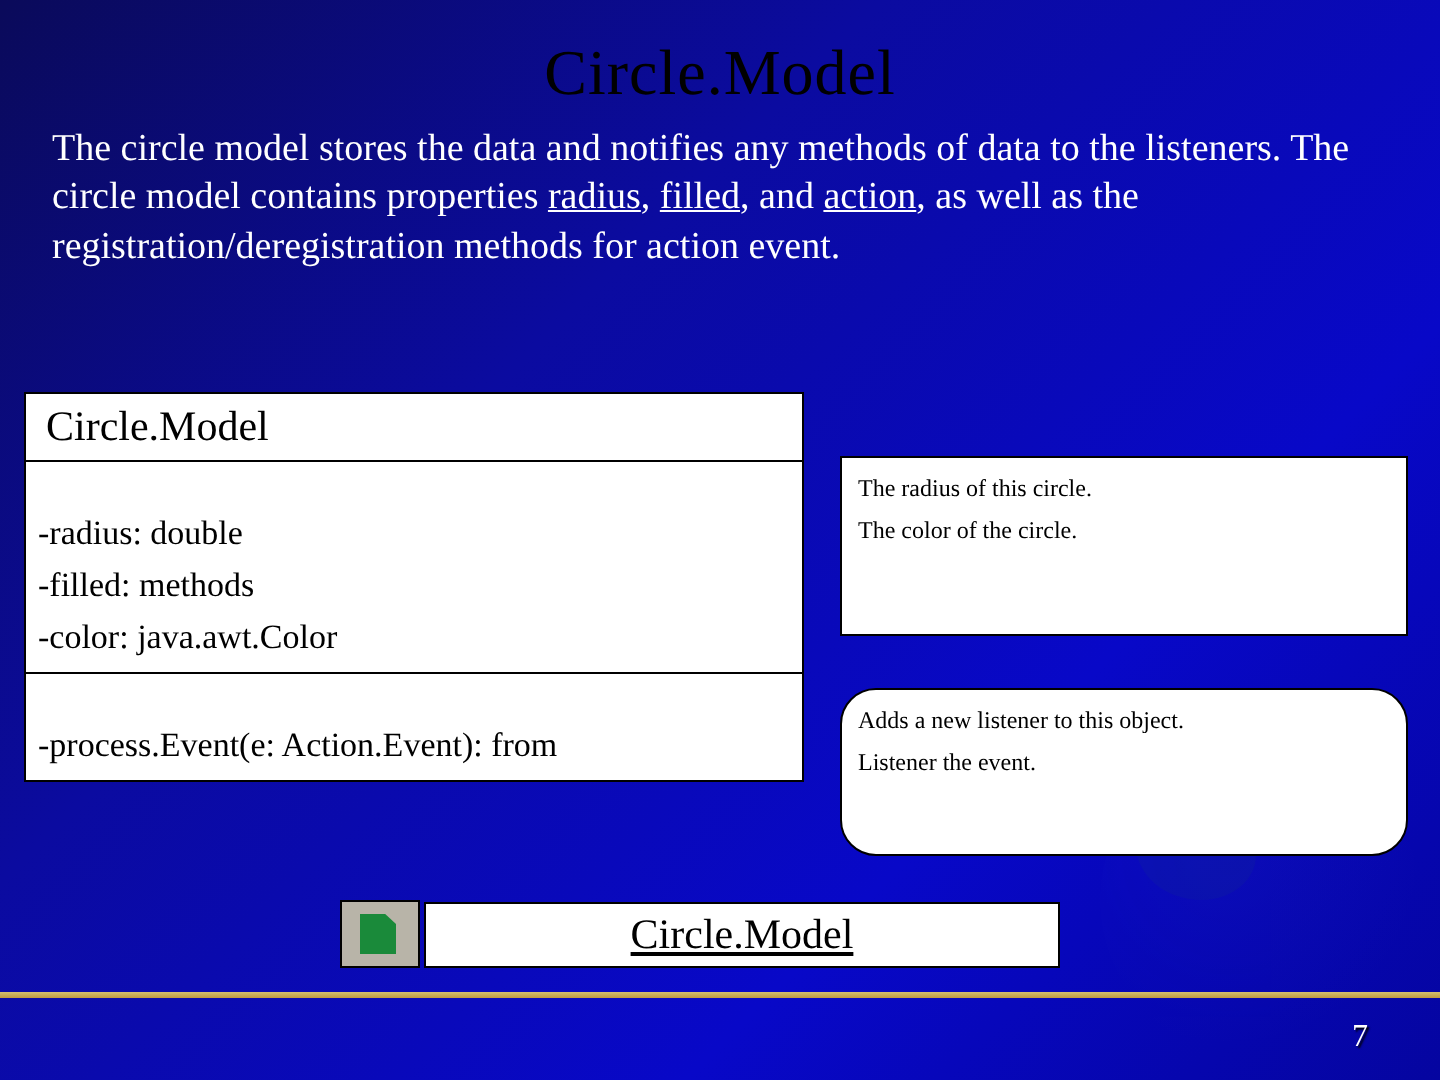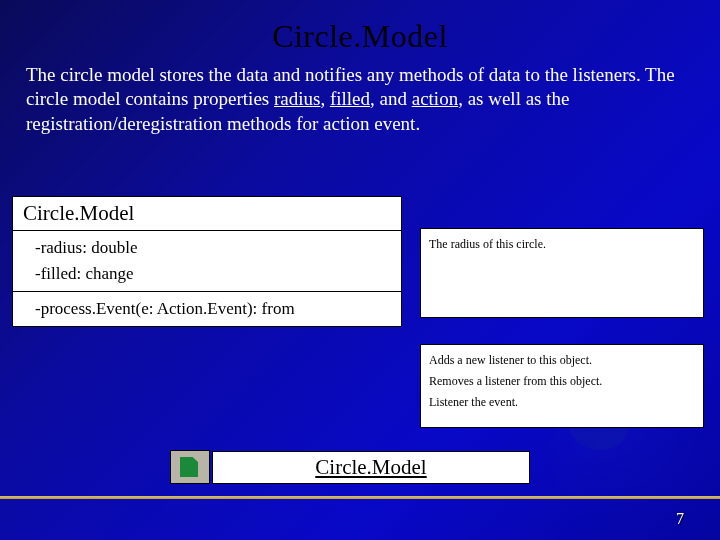--- a/index.html
+++ b/index.html
@@ -44,38 +44,39 @@
     color: #000;
     border: 1.5px solid #000;
     font-size: 17px;
   }
   .uml-box .class-name {
     padding: 4px 10px;
     font-size: 21px;
     border-bottom: 1.5px solid #000;
   }
   .uml-box .section {
-    padding: 4px 22px;
+    padding: 4px 6px;
     border-bottom: 1.5px solid #000;
+    margin-top: 19px;
   }
   .uml-box .section:last-child { border-bottom: none; }
   .uml-box .line { padding: 3px 0; white-space: nowrap; }
   .desc-box {
     position: absolute;
     left: 408px;
     width: 284px;
     background: #fff;
     border: 1.5px solid #000;
     color: #000;
     font-size: 12px;
     padding: 5px 8px;
   }
   .desc-box .dline { padding: 3px 0; }
   .desc-box.upper { top: 32px; height: 90px; }
-  .desc-box.lower { top: 148px; height: 84px; }
+  .desc-box.lower { top: 148px; height: 84px; border-radius: 18px; }
   .linkbar {
     position: absolute;
     left: 170px;
     top: 450px;
     width: 360px;
     height: 34px;
     display: flex;
     align-items: center;
   }
   .linkbar .icon {
@@ -150,34 +151,35 @@
 <div class="desc">
   <span>The circle model stores the data and notifies any methods of data to the listeners. The circle model contains properties </span><span class="u">radius</span>, <span class="u">filled</span>, and <span class="u">action</span><span>, as well as the registration/deregistration methods for action event.</span>
 </div>
 
 <div class="diagram">
 
   <div class="uml-box">
     <div class="class-name">Circle.Model</div>
     <div class="section">
       <div class="line">-radius: double</div>
-      <div class="line">-filled: change</div>
+      <div class="line">-filled: methods</div>
+      <div class="line">-color: java.awt.Color</div>
     </div>
     <div class="section">
       <div class="line">-process.Event(e: Action.Event): from</div>
     </div>
   </div>
 
   <div class="desc-box upper">
     <div class="dline">The radius of this circle.</div>
+    <div class="dline">The color of the circle.</div>
   </div>
 
   <div class="desc-box lower">
     <div class="dline">Adds a new listener to this object.</div>
-    <div class="dline">Removes a listener from this object.</div>
     <div class="dline">Listener the event.</div>
   </div>
 
 </div>
 
 <div class="linkbar">
   <div class="icon">
     <div class="inner"></div>
   </div>
   <div class="text">Circle.Model</div>

